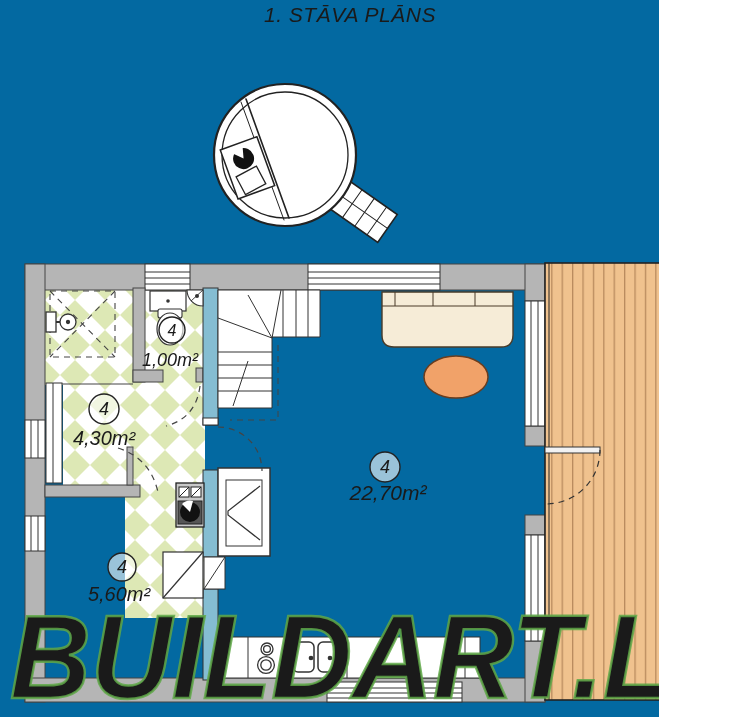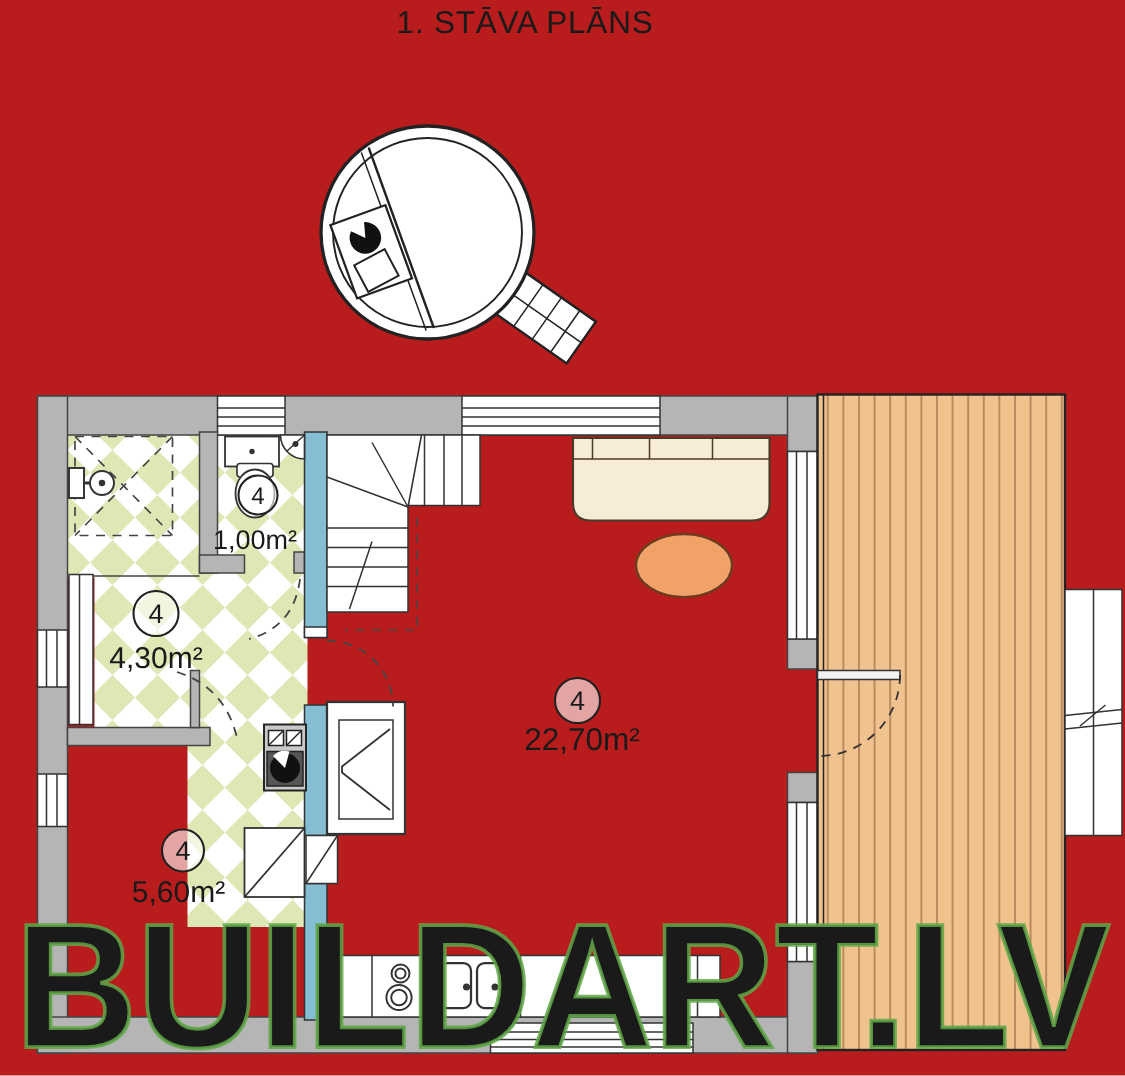--- a/index.html
+++ b/index.html
@@ -1,17 +1,17 @@
 <!DOCTYPE html>
 <html><head>
 <meta charset="utf-8">
 <style>
   html,body{margin:0;padding:0;background:#ffffff;}
-  .page{position:relative;width:750px;height:717px;background:#b91c1c;overflow:hidden;
-        font-family:"Liberation Sans", sans-serif;}
+  .page{position:relative;width:659px;height:717px;background:#0369a1;overflow:hidden;
+        font-family:"Liberation Sans", sans-serif;font-style:italic;}
   svg{position:absolute;left:0;top:0;}
   text{font-family:"Liberation Sans", sans-serif;fill:#1a1a1a;}
   .room-num{font-size:18px;}
   .room-area{font-size:20px;}
   .title-text{font-size:21px;letter-spacing:.5px;}
   .wm{font-weight:bold;}
 </style>
 </head>
 <body>
 

